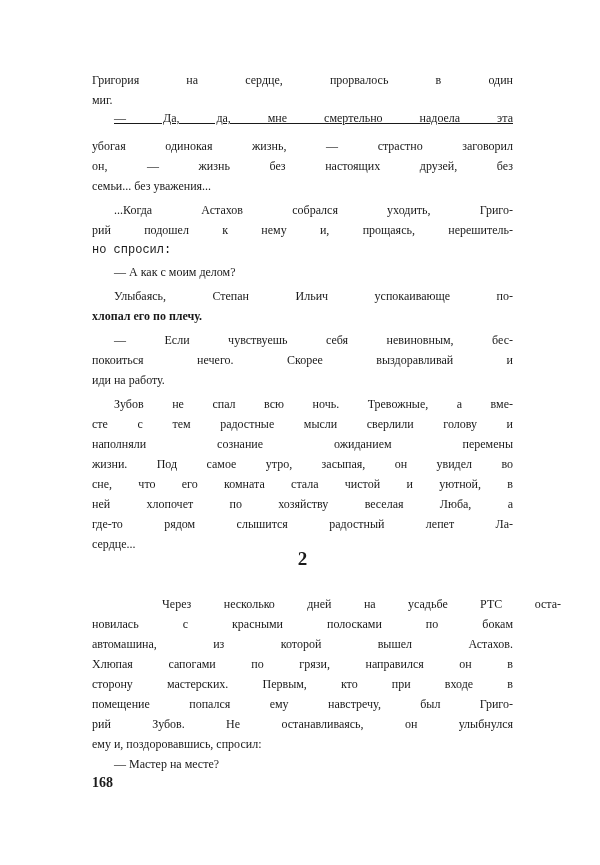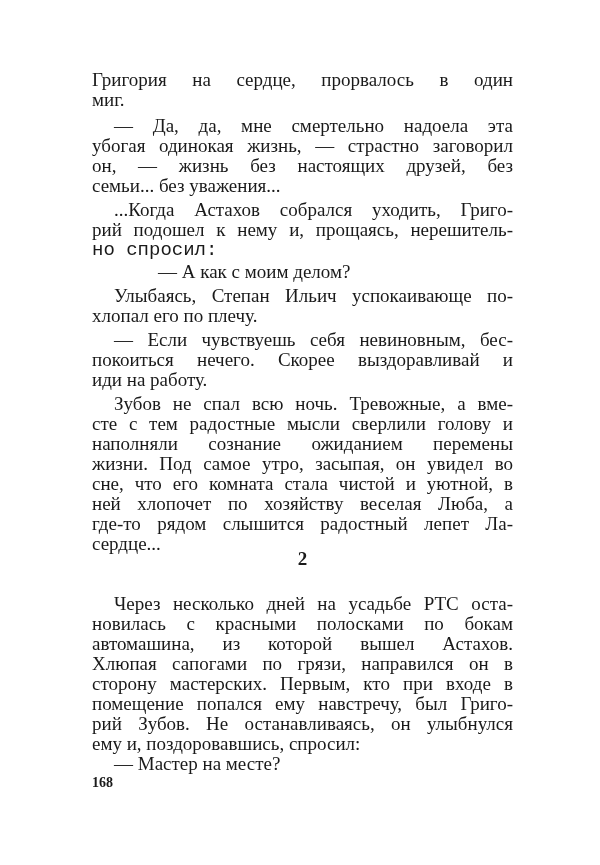--- a/index.html
+++ b/index.html
@@ -3,65 +3,65 @@
 <meta charset="utf-8">
 <style>
   html, body { margin: 0; padding: 0; }
   body {
     width: 600px; height: 865px; background: #ffffff; position: relative; overflow: hidden;
     font-family: "Liberation Serif", "DejaVu Serif", serif; color: #1a1a1a;
   }
   .page { position: absolute; left: 92px; top: 70px; width: 421px; }
   .line {
     position: absolute; left: 0; width: 421px; height: 20px;
-    font-size: 19px; line-height: 20px; white-space: nowrap;
+    font-size: 12px; line-height: 20px; white-space: nowrap;
     text-align: justify; text-align-last: justify;
   }
   .line.last { text-align-last: left; }
   .line.indent { left: 22px; width: 399px; }
   .heading {
     position: absolute; left: 0; width: 421px; text-align: center;
     font-size: 19px; font-weight: bold; line-height: 20px;
   }
   .pagenum {
     position: absolute; left: 92px; top: 775px; font-size: 14px; font-weight: bold;
   }
 </style>
 </head>
 <body>
 
 <div class="page">
   <div id="lines">
       <div class="line" style="top: 0px;">Григория на сердце, прорвалось  в один</div>
       <div class="line last" style="top: 20px;">миг.</div>
-      <div class="line indent" style="top: 46px;">— Да, да,  мне смертельно  надоела  эта</div>
+      <div class="line indent" style="top: 38px; text-decoration: underline;">— Да, да,  мне смертельно  надоела  эта</div>
       <div class="line" style="top: 66px;">убогая одинокая жизнь, — страстно заговорил</div>
       <div class="line" style="top: 86px;">он, — жизнь  без   настоящих  друзей,   без</div>
       <div class="line last" style="top: 106px;">семьи... без уважения...</div>
       <div class="line indent" style="top: 130px;">...Когда Астахов собрался уходить,  Григо-</div>
       <div class="line" style="top: 150px;">рий подошел к нему и, прощаясь, нерешитель-</div>
       <div class="line last" style="top: 170px; font-family: Liberation Mono, monospace;">но спросил:</div>
-      <div class="line indent last" style="top: 192px; margin-left: 44px;">— А как с моим делом?</div>
+      <div class="line indent last" style="top: 192px;">— А как с моим делом?</div>
       <div class="line indent" style="top: 216px;">Улыбаясь, Степан Ильич успокаивающе по-</div>
-      <div class="line last" style="top: 236px;">хлопал его по плечу.</div>
+      <div class="line last" style="top: 236px; font-weight: bold;">хлопал его по плечу.</div>
       <div class="line indent" style="top: 260px;">— Если чувствуешь себя невиновным, бес-</div>
       <div class="line" style="top: 280px;">покоиться нечего. Скорее  выздоравливай  и</div>
       <div class="line last" style="top: 300px;">иди на работу.</div>
       <div class="line indent" style="top: 324px;">Зубов не спал всю ночь. Тревожные, а вме-</div>
       <div class="line" style="top: 344px;">сте с тем радостные мысли сверлили голову и</div>
       <div class="line" style="top: 364px;">наполняли  сознание  ожиданием   перемены</div>
       <div class="line" style="top: 384px;">жизни. Под самое утро, засыпая, он увидел во</div>
       <div class="line" style="top: 404px;">сне, что его комната стала чистой и уютной, в</div>
       <div class="line" style="top: 424px;">ней хлопочет по хозяйству веселая Люба,  а</div>
       <div class="line" style="top: 444px;">где-то рядом слышится радостный лепет  Ла-</div>
       <div class="line last" style="top: 464px;">сердце...</div>
     </div>
   <div class="heading" style="top:479px;">2</div>
   <div id="section-lines">
-      <div class="line indent" style="top: 524px;">Через несколько дней на усадьбе РТС оста-</div>
+      <div class="line indent" style="top: 524px; margin-left: 48px;">Через несколько дней на усадьбе РТС оста-</div>
       <div class="line" style="top: 544px;">новилась с красными  полосками  по  бокам</div>
       <div class="line" style="top: 564px;">автомашина,   из  которой  вышел  Астахов.</div>
       <div class="line" style="top: 584px;">Хлюпая сапогами по грязи, направился он в</div>
       <div class="line" style="top: 604px;">сторону мастерских. Первым, кто при входе в</div>
       <div class="line" style="top: 624px;">помещение попался ему навстречу, был Григо-</div>
       <div class="line" style="top: 644px;">рий Зубов. Не останавливаясь, он улыбнулся</div>
       <div class="line last" style="top: 664px;">ему и, поздоровавшись, спросил:</div>
       <div class="line indent last" style="top: 684px;">— Мастер на месте?</div>
     </div>
 </div>

